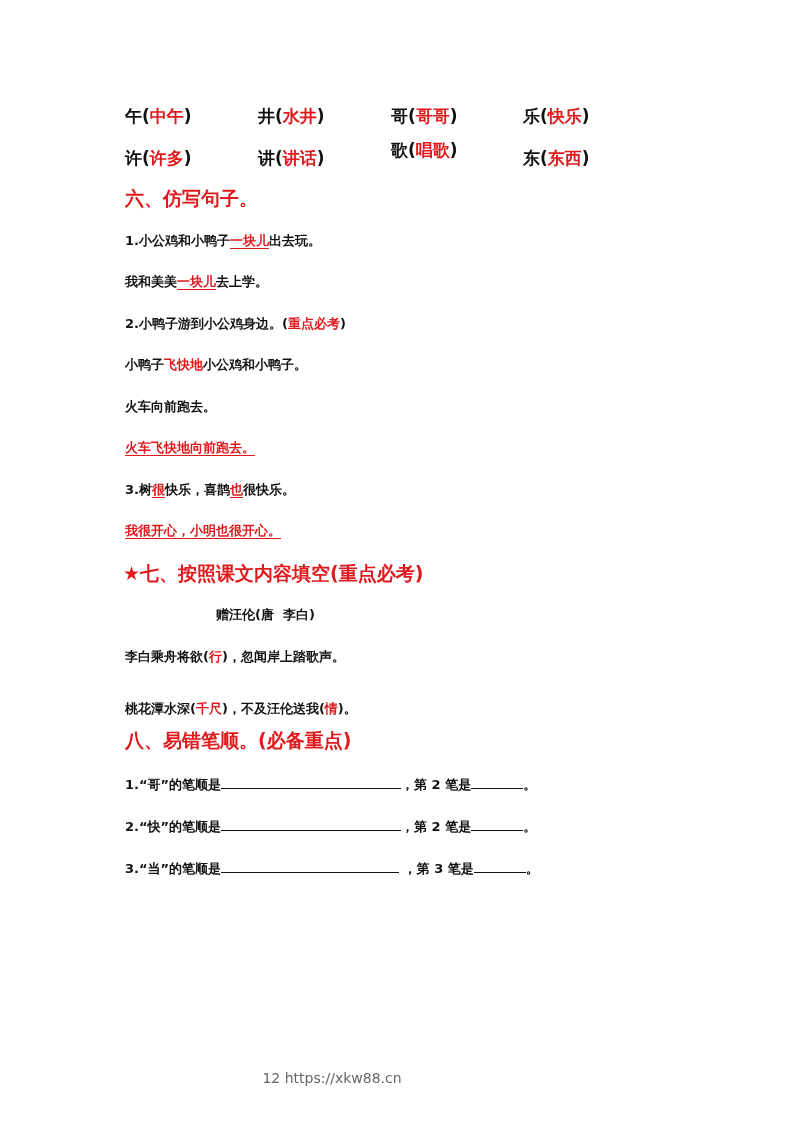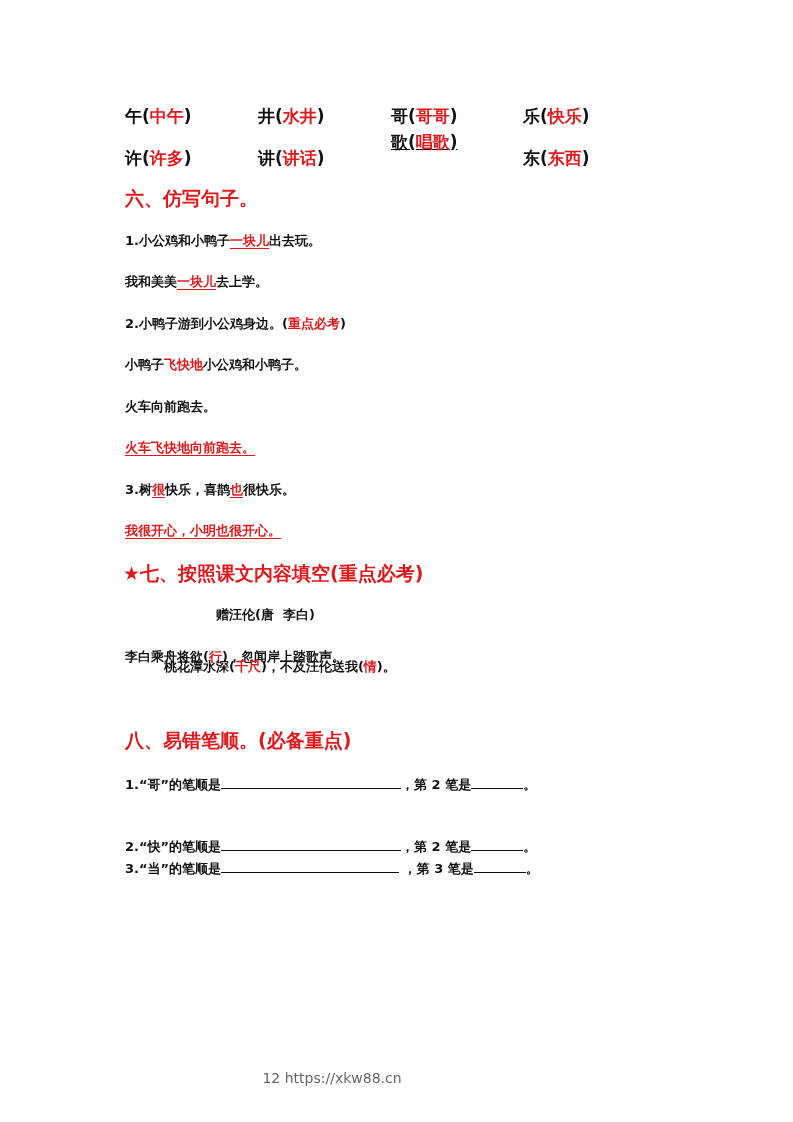--- a/index.html
+++ b/index.html
@@ -17,36 +17,36 @@
 </head>
 <body>
 
 <div class="cell" style="left:125px; top:104px;"><span>午</span>(<span class="red">中午</span>)</div>
 <div class="cell" style="left:258px; top:104px;"><span>井</span>(<span class="red">水井</span>)</div>
 <div class="cell" style="left:391px; top:104px;"><span>哥</span>(<span class="red">哥哥</span>)</div>
 <div class="cell" style="left:523px; top:104px;"><span>乐</span>(<span class="red">快乐</span>)</div>
 
 <div class="cell" style="left:125px; top:146px;"><span>许</span>(<span class="red">许多</span>)</div>
 <div class="cell" style="left:258px; top:146px;"><span>讲</span>(<span class="red">讲话</span>)</div>
-<div class="cell" style="left:391px; top:130px;text-decoration:underline;"><span>歌</span>(<span class="red">唱歌</span>)</div>
+<div class="cell" style="left:391px; top:138px;"><span>歌</span>(<span class="red">唱歌</span>)</div>
 <div class="cell" style="left:523px; top:146px;text-align:right;"><span>东</span>(<span class="red">东西</span>)</div>
 
 <div class="line heading" style="top:186px;">六、仿写句子。</div>
 <div class="line" style="top:229px;"><span>1.小公鸡和小鸭子</span><span class="red u">一块儿</span><span>出去玩。</span></div>
 <div class="line" style="top:270px;"><span>我和美美</span><span class="red u">一块儿</span><span>去上学。</span></div>
 <div class="line" style="top:312px;"><span>2.小鸭子游到小公鸡身边。(</span><span class="red">重点必考</span><span>)</span></div>
 <div class="line" style="top:353px;"><span>小鸭子</span><span class="red">飞快地</span><span>小公鸡和小鸭子。</span></div>
 <div class="line" style="top:395px;">火车向前跑去。</div>
 <div class="line red u" style="top:436px; padding-right:8px;">火车飞快地向前跑去。</div>
 <div class="line" style="top:478px;"><span>3.树</span><span class="red u">很</span><span>快乐，喜鹊</span><span class="red u">也</span><span>很快乐。</span></div>
 <div class="line red u" style="top:519px;">我很开心，小明也很开心。</div>
 
 <div class="line heading" style="top:561px; left:123px;">★七、按照课文内容填空(重点必考)</div>
 <div class="line" style="top:603px; left:216px; white-space:pre;">赠汪伦(唐  李白)</div>
 <div class="line" style="top:645px;"><span>李白乘舟将欲(</span><span class="red">行</span><span>)，忽闻岸上踏歌声。</span></div>
-<div class="line" style="top:655px;margin-left:39px;"><span>桃花潭水深(</span><span class="red">千尺</span><span>)，不及汪伦送我(</span><span class="red">情</span><span>)。</span></div>
+<div class="line" style="top:697px;"><span>桃花潭水深(</span><span class="red">千尺</span><span>)，不及汪伦送我(</span><span class="red">情</span><span>)。</span></div>
 
 <div class="line heading" style="top:728px;">八、易错笔顺。(必备重点)</div>
 <div class="line" style="top:770px;"><span>1.“哥”的笔顺是</span><span class="blank" style="width:180px;"></span><span>，第 2 笔是</span><span class="blank" style="width:52px;"></span><span>。</span></div>
-<div class="line" style="top:812px;margin-top:20px;"><span>2.“快”的笔顺是</span><span class="blank" style="width:180px;"></span><span>，第 2 笔是</span><span class="blank" style="width:52px;"></span><span>。</span></div>
+<div class="line" style="top:812px;"><span>2.“快”的笔顺是</span><span class="blank" style="width:180px;"></span><span>，第 2 笔是</span><span class="blank" style="width:52px;"></span><span>。</span></div>
 <div class="line" style="top:854px; white-space:pre;"><span>3.“当”的笔顺是</span><span class="blank" style="width:178px;"></span><span> ，第 3 笔是</span><span class="blank" style="width:52px;"></span><span>。</span></div>
 
 <div class="footer">12 https://xkw88.cn</div>
 
 </body></html>

